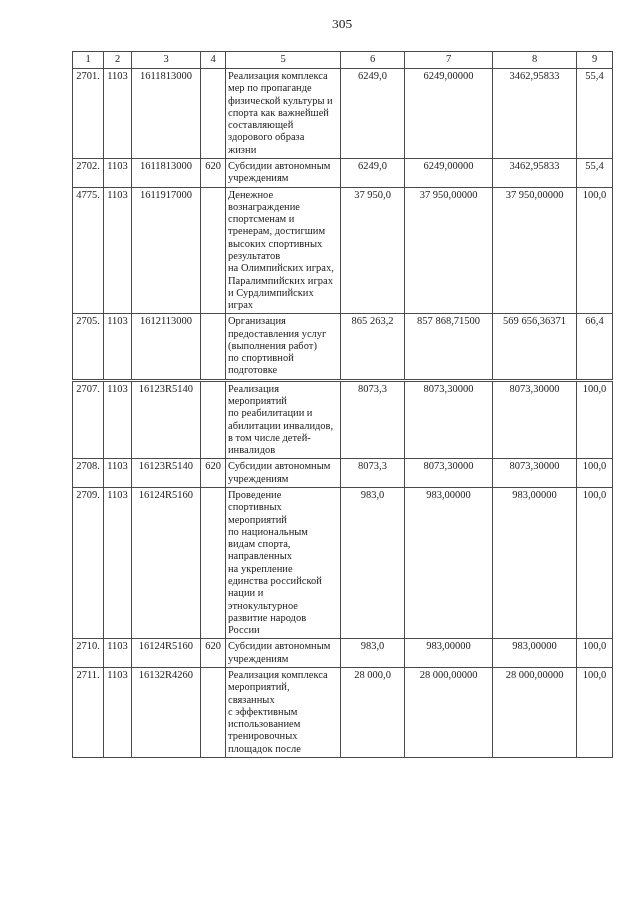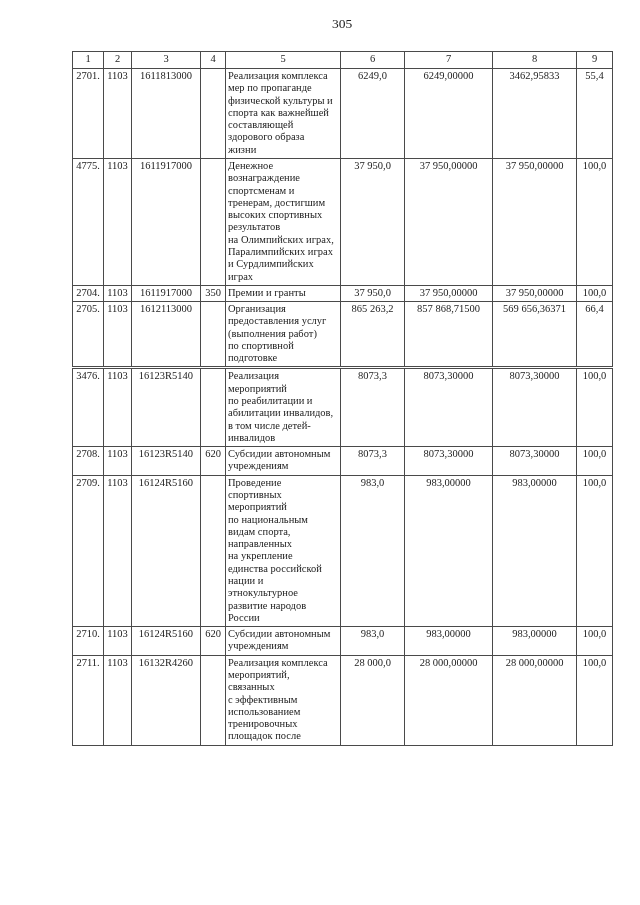--- a/index.html
+++ b/index.html
@@ -92,67 +92,68 @@
 спорта как важнейшей
 составляющей
 здорового образа
 жизни</td>
       <td class="c-num">6249,0</td>
       <td class="c-num">6249,00000</td>
       <td class="c-num">3462,95833</td>
       <td class="c-num">55,4</td>
     </tr>
         <tr>
+      <td class="c-center">2702.</td>
+      <td class="c-center">1103</td>
+      <td class="c-center">1611813000</td>
+      <td class="c-center">620</td>
+      <td class="c-name">Субсидии автономным
+учреждениям</td>
+      <td class="c-num">6249,0</td>
+      <td class="c-num">6249,00000</td>
+      <td class="c-num">3462,95833</td>
+      <td class="c-num">55,4</td>
+    </tr>
+        <tr>
       <td class="c-center">4775.</td>
       <td class="c-center">1103</td>
       <td class="c-center">1611917000</td>
       <td class="c-center"></td>
       <td class="c-name">Денежное
 вознаграждение
 спортсменам и
 тренерам, достигшим
 высоких спортивных
 результатов
 на Олимпийских играх,
 Паралимпийских играх
 и Сурдлимпийских
 играх</td>
       <td class="c-num">37 950,0</td>
       <td class="c-num">37 950,00000</td>
       <td class="c-num">37 950,00000</td>
       <td class="c-num">100,0</td>
     </tr>
         <tr>
-      <td class="c-center">2704.</td>
-      <td class="c-center">1103</td>
-      <td class="c-center">1611917000</td>
-      <td class="c-center">350</td>
-      <td class="c-name">Премии и гранты</td>
-      <td class="c-num">37 950,0</td>
-      <td class="c-num">37 950,00000</td>
-      <td class="c-num">37 950,00000</td>
-      <td class="c-num">100,0</td>
-    </tr>
-        <tr>
       <td class="c-center">2705.</td>
       <td class="c-center">1103</td>
       <td class="c-center">1612113000</td>
       <td class="c-center"></td>
       <td class="c-name">Организация
 предоставления услуг
 (выполнения работ)
 по спортивной
 подготовке</td>
       <td class="c-num">865 263,2</td>
       <td class="c-num">857 868,71500</td>
       <td class="c-num">569 656,36371</td>
       <td class="c-num">66,4</td>
     </tr>
         <tr class="pb">
-      <td class="c-center">3476.</td>
+      <td class="c-center">2707.</td>
       <td class="c-center">1103</td>
       <td class="c-center">16123R5140</td>
       <td class="c-center"></td>
       <td class="c-name">Реализация
 мероприятий
 по реабилитации и
 абилитации инвалидов,
 в том числе детей-
 инвалидов</td>
       <td class="c-num">8073,3</td>

